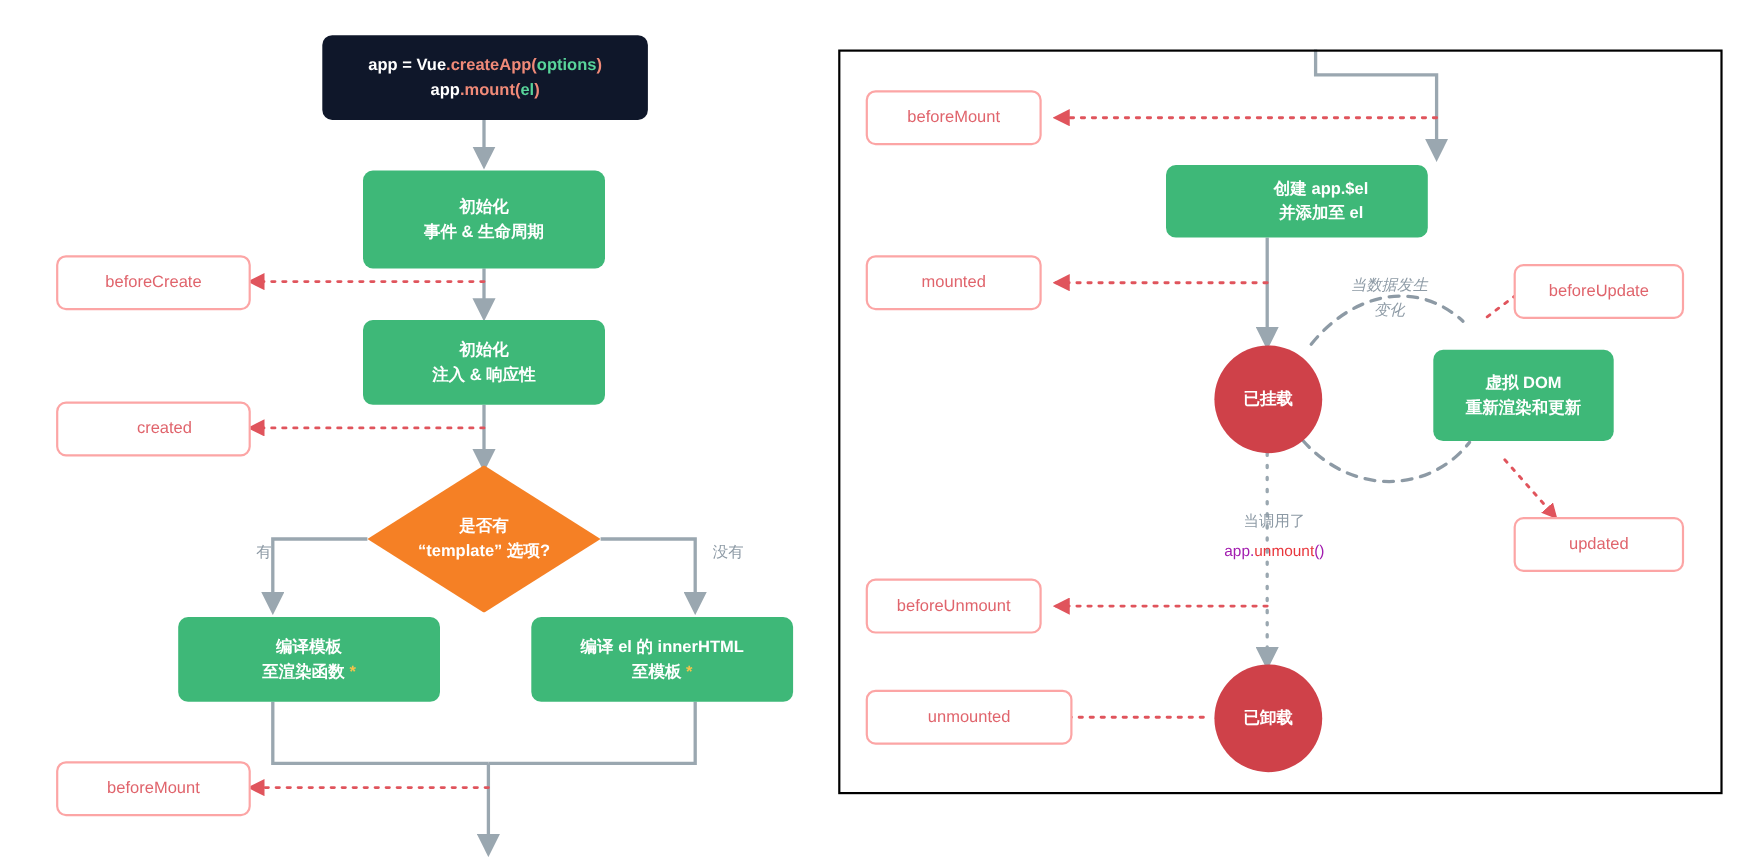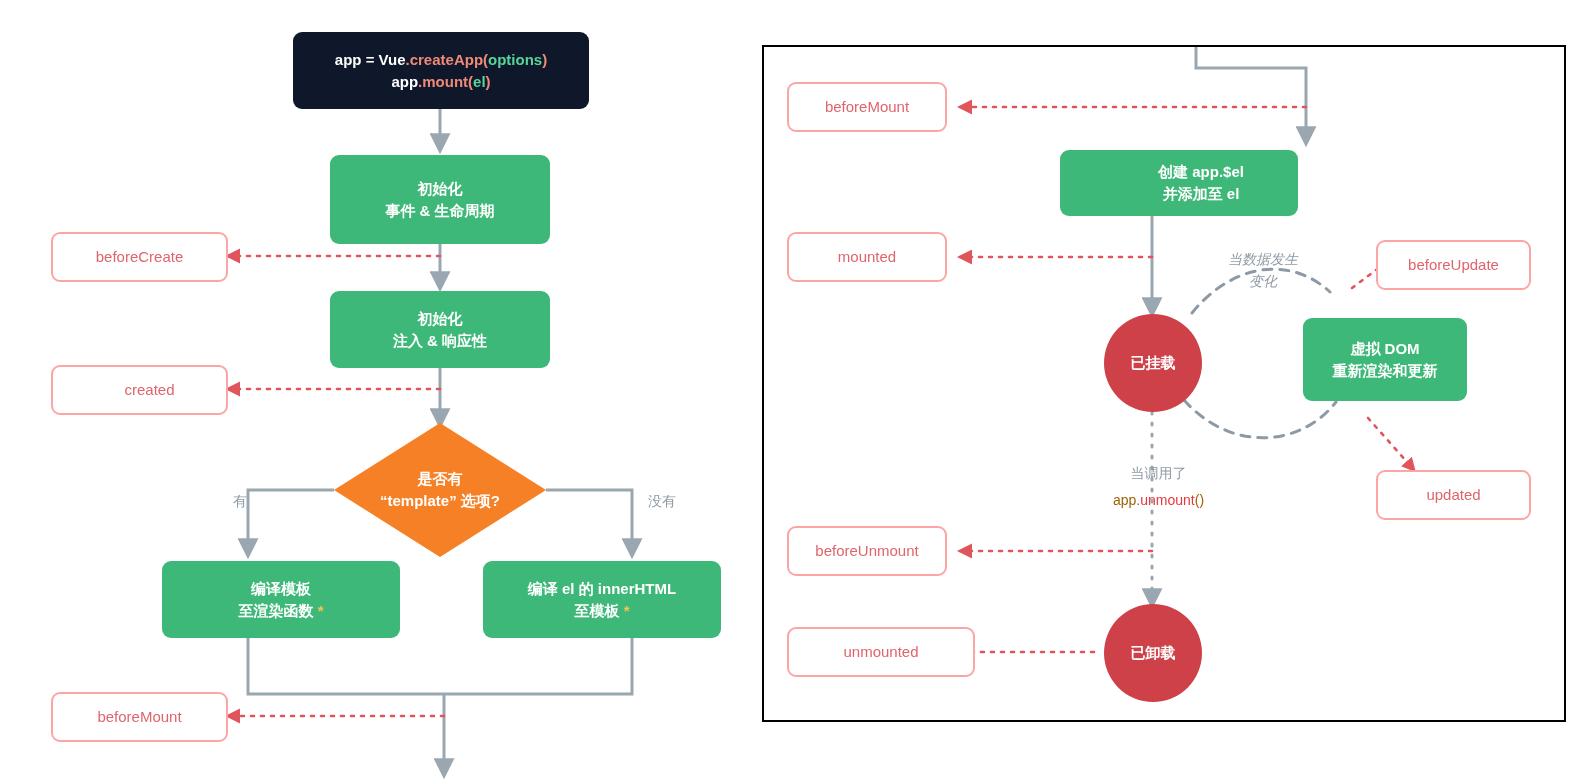--- a/index.html
+++ b/index.html
@@ -30,21 +30,21 @@
 
   .edge-label{position:absolute;color:#8d9aa5;font-size:14px;
               white-space:nowrap;}
   .panel{position:absolute;border:2px solid #000000;background:transparent;}
 
   
   .c-salmon{color:#f08a78;}
   .c-green{color:#58d49a;}
   .c-gold{color:#f5c34b;}
   .c-red{color:#e8373d;}
-  .c-gray{color:#a16207;}
+  .c-gray{color:#a21caf;}
 
   svg.wires{position:absolute;left:0;top:0;width:1586px;height:779px;
             pointer-events:none;}
 </style>
 </head>
 <body>
 
 <div class="stage">
 
   <svg class="wires" viewBox="0 0 1586 779">

